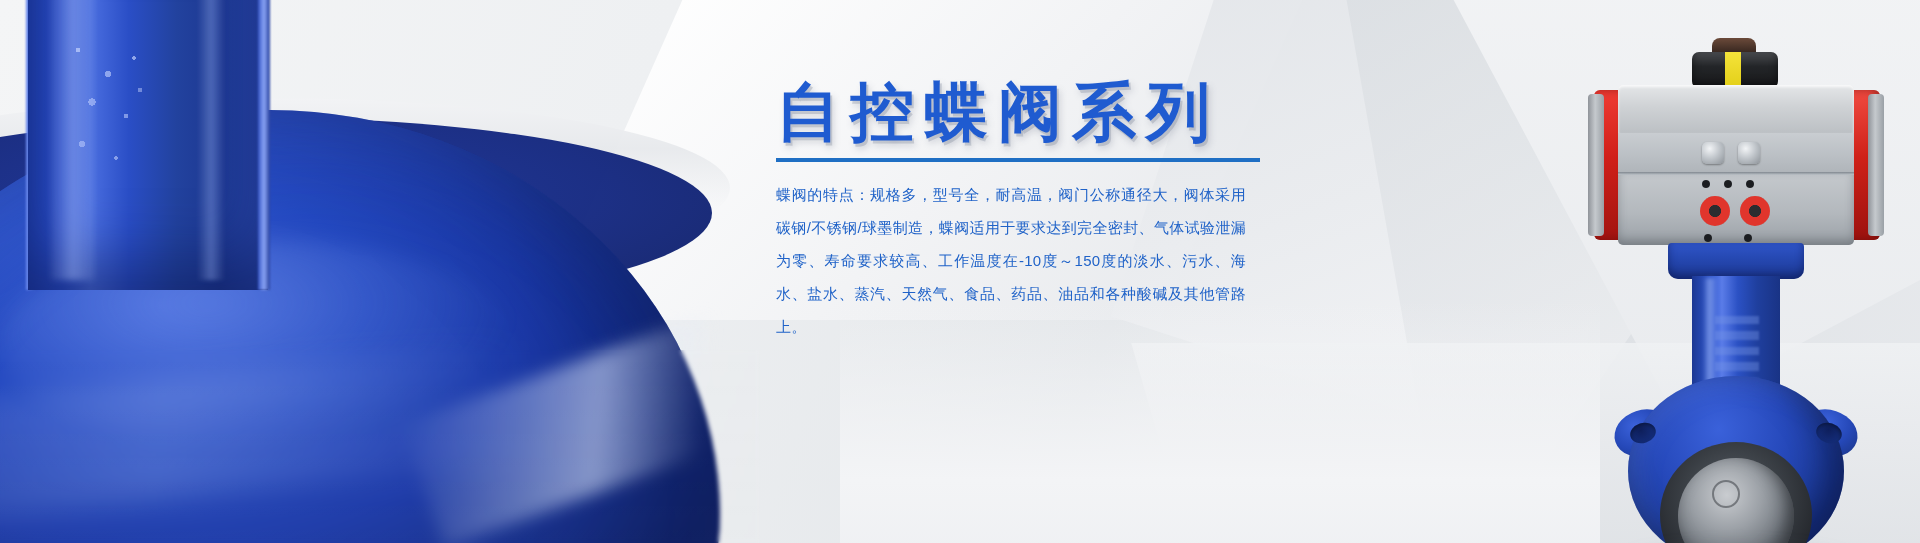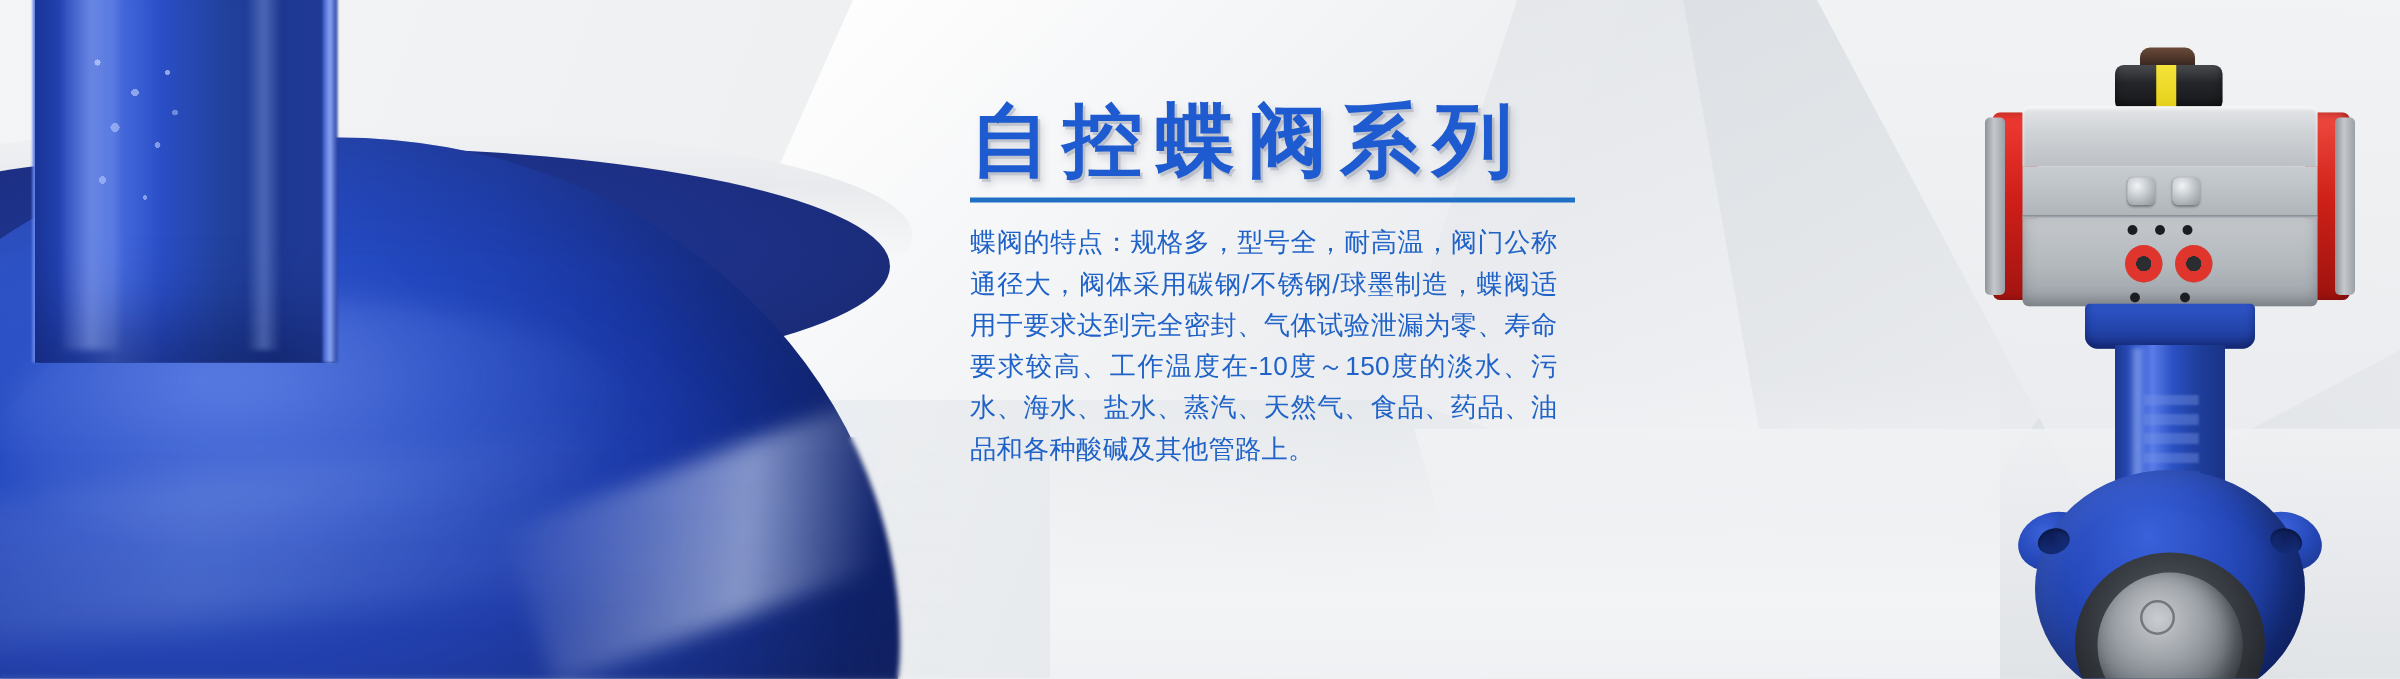--- a/index.html
+++ b/index.html
@@ -138,21 +138,21 @@
     text-shadow:2px 3px 0 rgba(120,130,150,.30), 3px 5px 7px rgba(90,100,125,.25);
     white-space:nowrap;
   }
   .subhead{
     margin-top:20px;font-size:20px;line-height:1.5;color:#3d4349;letter-spacing:.5px;
   }
   .rule{
     margin-top:14px;width:484px;height:4px;background:#1f6fc4;
   }
   .paragraph{
-    margin-top:16px;width:470px;font-size:21px;line-height:33px;
+    margin-top:16px;width:470px;font-size:15px;line-height:33px;
     color:#1f62c8;letter-spacing:.2px;text-align:justify;
   }
 
   
   .product{position:absolute;left:1552px;top:38px;width:368px;height:505px;}
 
   .pv-indicator-cap{
     position:absolute;left:160px;top:0px;width:44px;height:22px;border-radius:8px 8px 4px 4px;
     background:linear-gradient(180deg,#6b4a3a 0%,#3c2a22 60%,#241a16 100%);
   }

